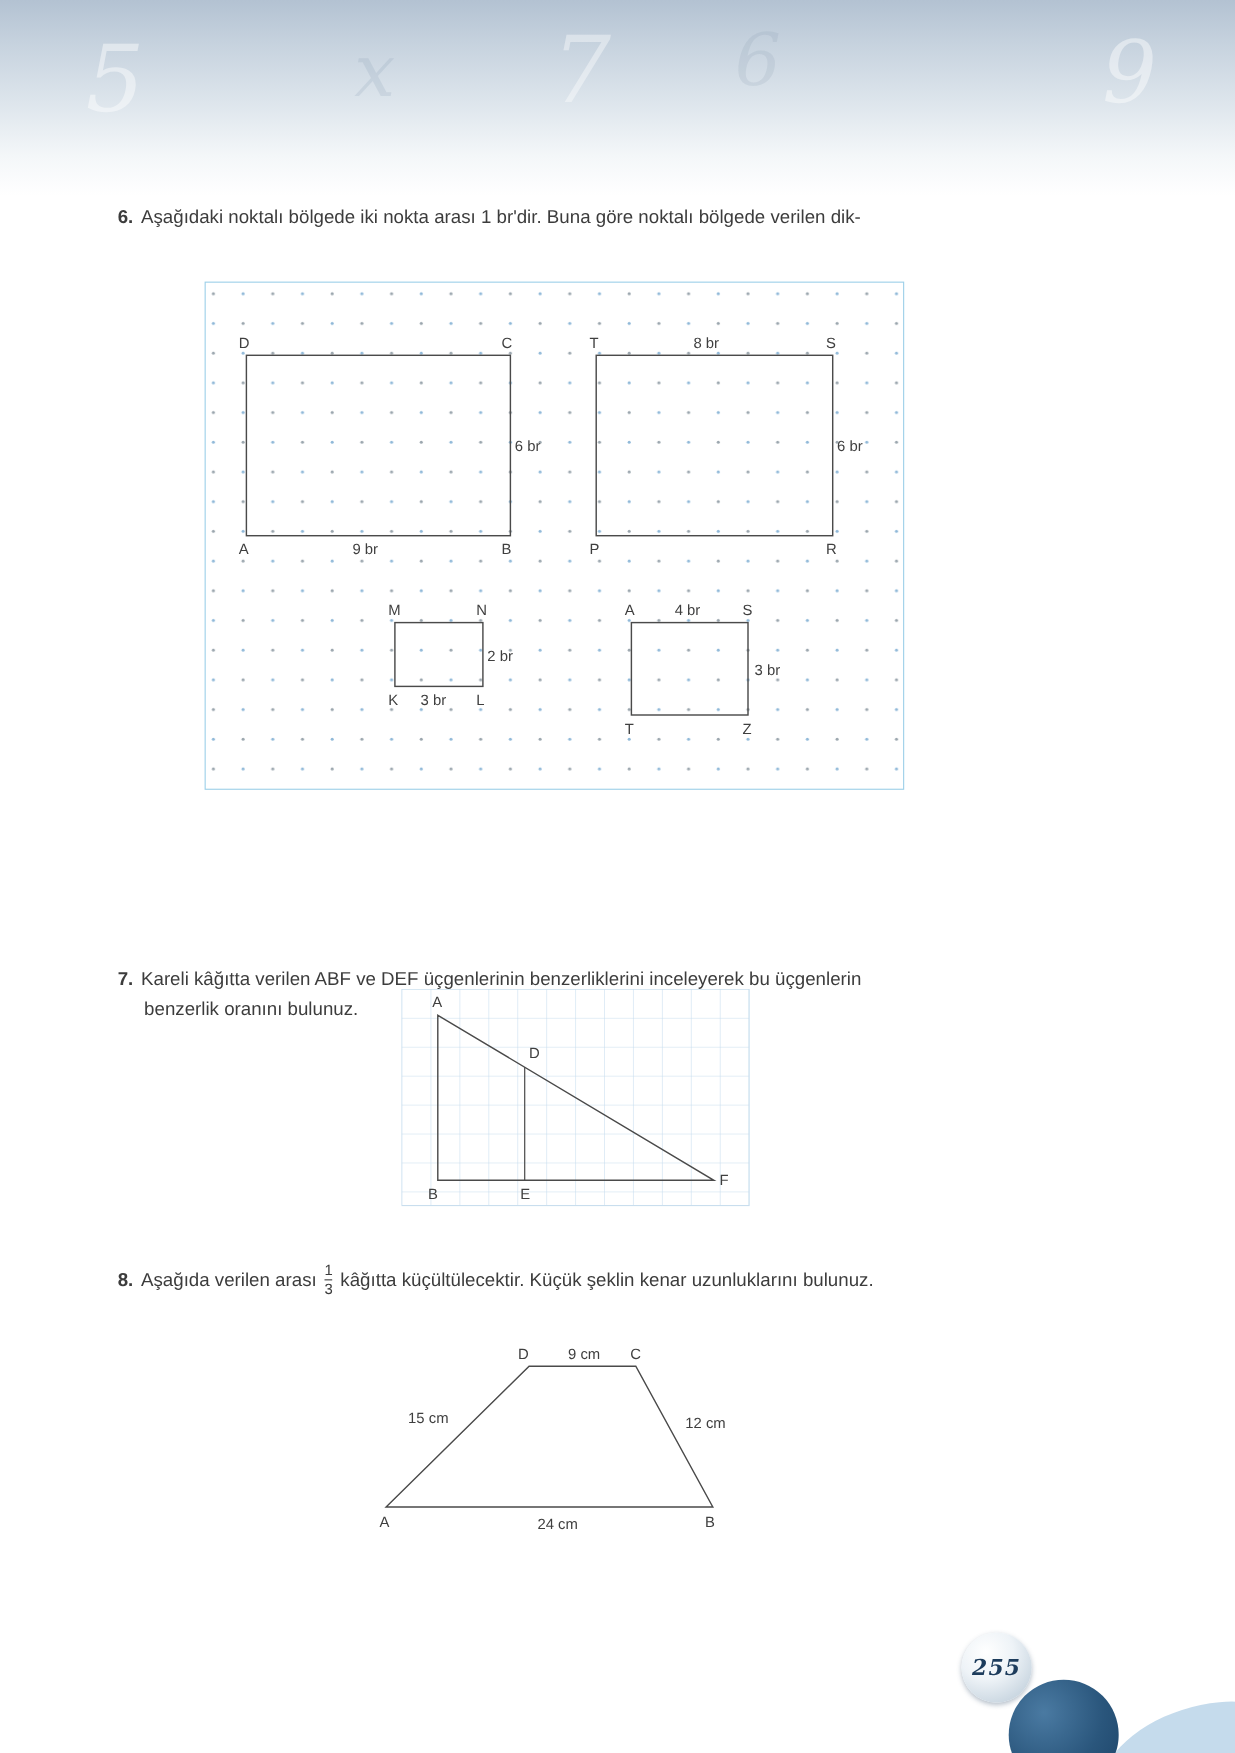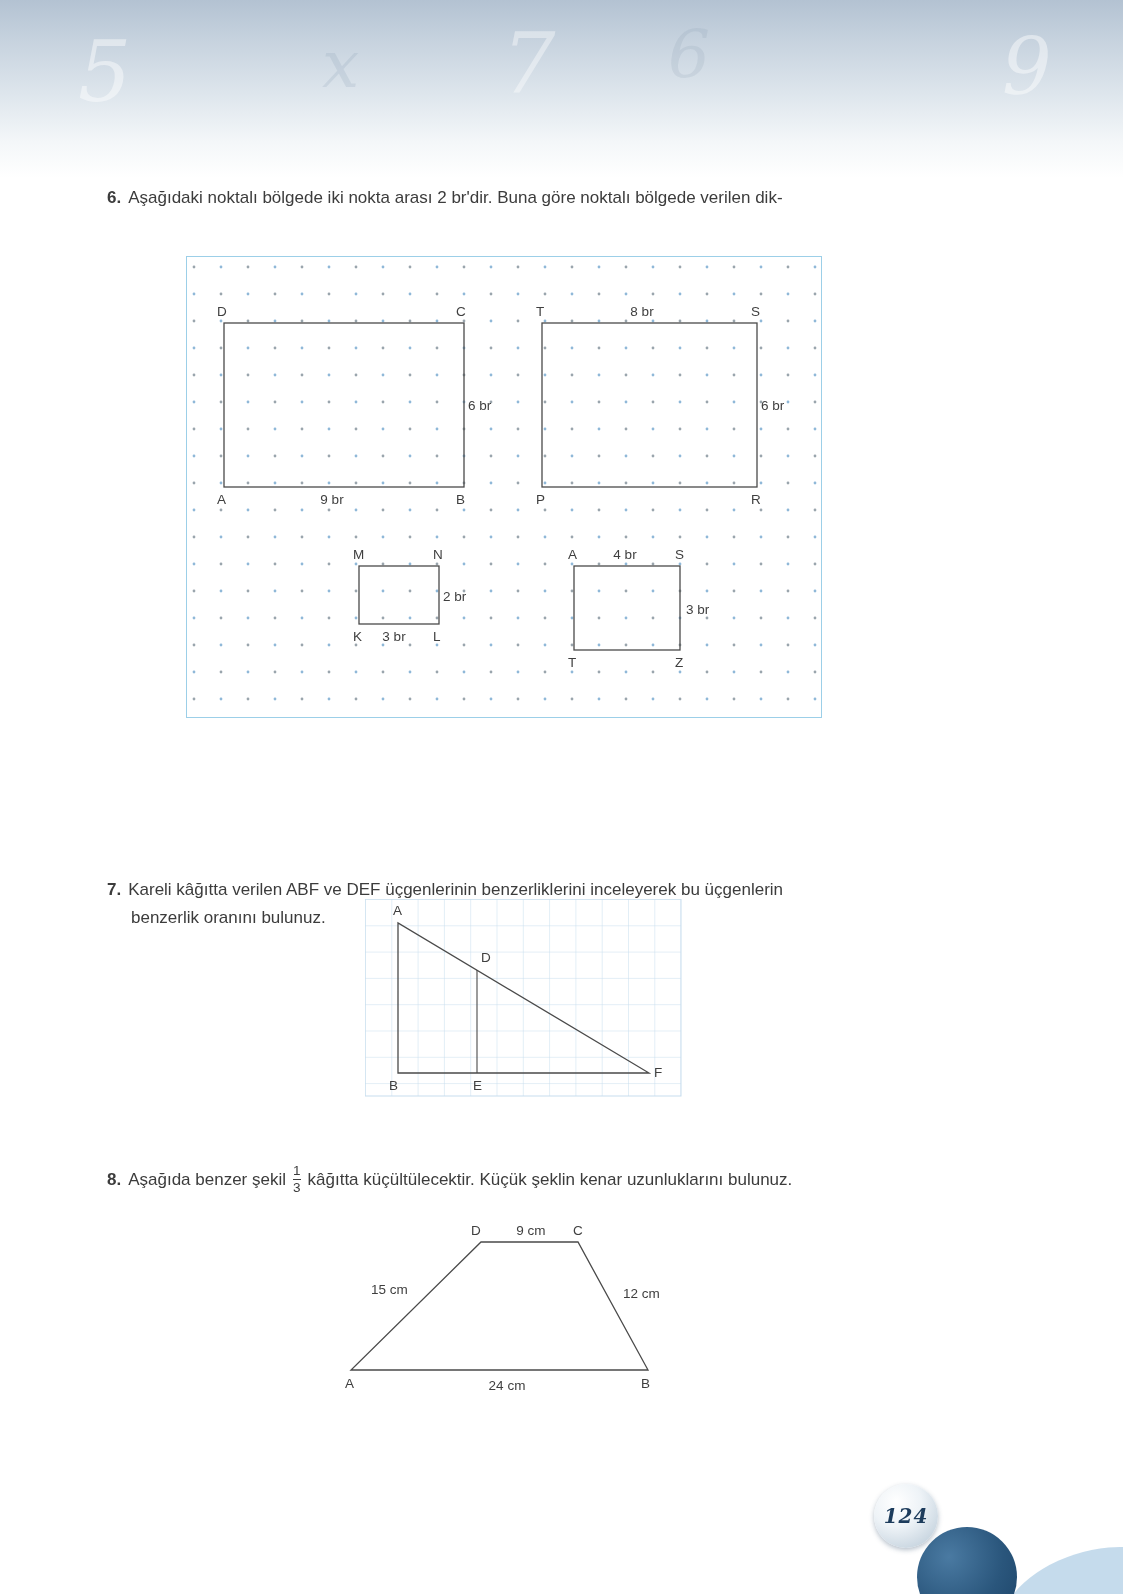--- a/index.html
+++ b/index.html
@@ -20,21 +20,21 @@
     user-select:none; line-height:1;
   }
 
   
   .problem { position:absolute; color:#3c3c3c; font-size:17px; }
   .pline { line-height:28px; white-space:nowrap; }
   .pline b { font-weight:bold; margin-right:7px; }
   .pline.indent { margin-left:24px; }
   .flexline { display:flex; align-items:center; white-space:nowrap; }
   .flexline b { margin-right:7px; }
-  .flexline .gap { margin:16px 5px; }
+  .flexline .gap { margin:0 5px; }
   .frac { display:inline-block; text-align:center; font-size:13.5px; line-height:1.05; vertical-align:middle; padding:0 2px; }
   .frac .bar { display:block; border-top:1.3px solid #3c3c3c; margin:1px 0; }
 
   
   .dot-box {
     position:absolute; left:186px; top:256px; width:636px; height:462px;
     border:1px solid #9ccfe8; background:#ffffff;
   }
   .grid7 { position:absolute; left:365px; top:899px; }
   .trap8 { position:absolute; left:335px; top:1212px; }
@@ -72,21 +72,21 @@
 
   <div class="header-band">
     <span class="ghost" style="left:78px; top:30px; font-size:84px; color:rgba(255,255,255,0.45);">5</span>
     <span class="ghost" style="left:322px; top:32px; font-size:66px; color:rgba(120,140,165,0.16);">x</span>
     <span class="ghost" style="left:502px; top:22px; font-size:84px; color:rgba(255,255,255,0.40);">7</span>
     <span class="ghost" style="left:668px; top:22px; font-size:66px; color:rgba(120,140,165,0.14);">6</span>
     <span class="ghost" style="left:1002px; top:28px; font-size:78px; color:rgba(255,255,255,0.45);">9</span>
   </div>
 
   <section class="problem" style="left:107px; top:184px;">
-    <div class="pline"><b>6.</b><span>Aşağıdaki noktalı bölgede iki nokta arası 2 br'dir. Buna göre noktalı bölgede verilen dik-</span></div>
+    <div class="pline"><b>6.</b><span>Aşağıdaki noktalı bölgede iki nokta arası 1 br'dir. Buna göre noktalı bölgede verilen dik-</span></div>
   </section>
 
   <div class="dot-box">
     <svg width="634" height="460">
       <defs>
         <pattern id="dots" x="5" y="8" width="54" height="54" patternUnits="userSpaceOnUse">
           <circle cx="2" cy="2" r="1.4" fill="#9aa5ad"></circle>
           <circle cx="29" cy="2" r="1.4" fill="#8fb8d8"></circle>
           <circle cx="2" cy="29" r="1.4" fill="#8fb8d8"></circle>
           <circle cx="29" cy="29" r="1.4" fill="#9aa5ad"></circle>
@@ -145,21 +145,21 @@
     <text x="28" y="16">A</text>
     <text x="116" y="63">D</text>
     <text x="24" y="191">B</text>
     <text x="108" y="191">E</text>
     <text x="289" y="178">F</text>
   </svg>
 
   <section class="problem" style="left:107px; top:1148px;">
     <div class="flexline">
       <b>8.</b>
-      <span>Aşağıda benzer şekil</span>
+      <span>Aşağıda verilen arası</span>
       <span class="frac gap">
         <span>1</span>
         <span class="bar"></span>
         <span>3</span>
       </span>
       <span>kâğıtta küçültülecektir. Küçük şeklin kenar uzunluklarını bulunuz.</span>
     </div>
   </section>
 
   <svg class="trap8" width="345" height="192">
@@ -170,16 +170,16 @@
     <text x="36" y="82">15 cm</text>
     <text x="288" y="86">12 cm</text>
     <text x="10" y="176">A</text>
     <text x="172" y="178" text-anchor="middle">24 cm</text>
     <text x="306" y="176">B</text>
   </svg>
 
   <div class="corner-swoosh"></div>
   <div class="corner-dark"></div>
   <div class="page-badge">
-    <span>124</span>
+    <span>255</span>
   </div>
 
 </div>
 
 </body></html>

